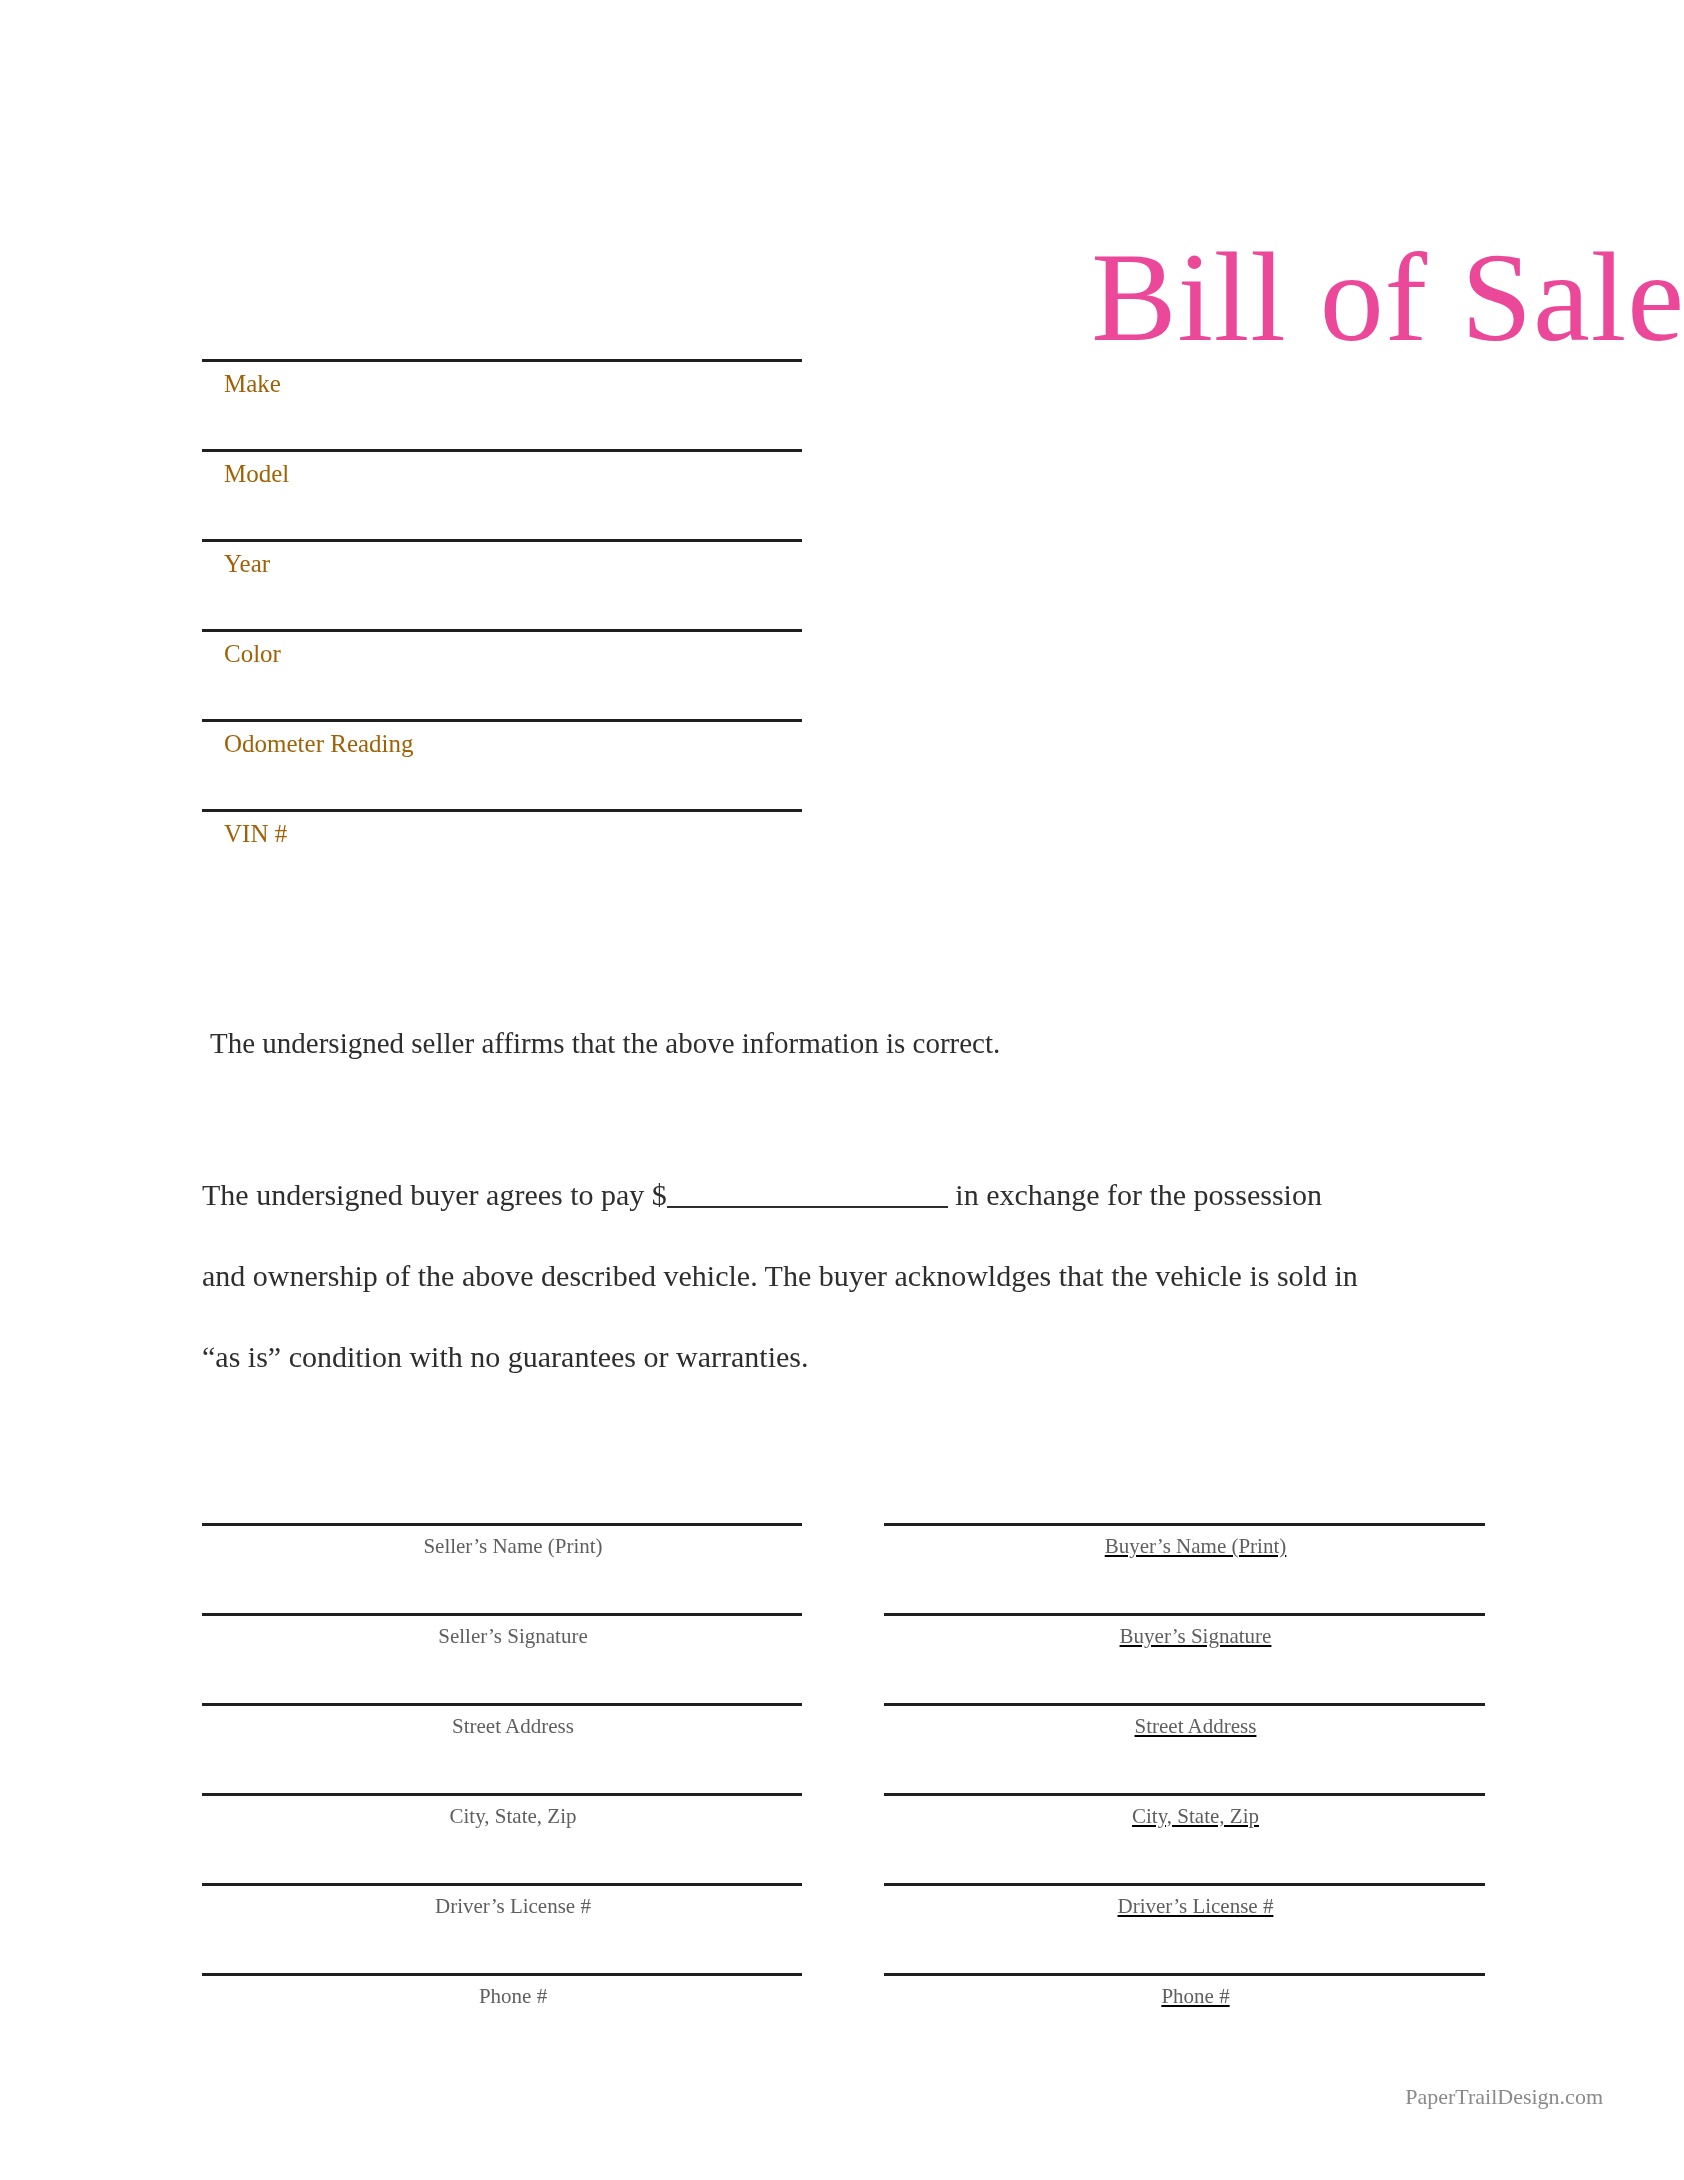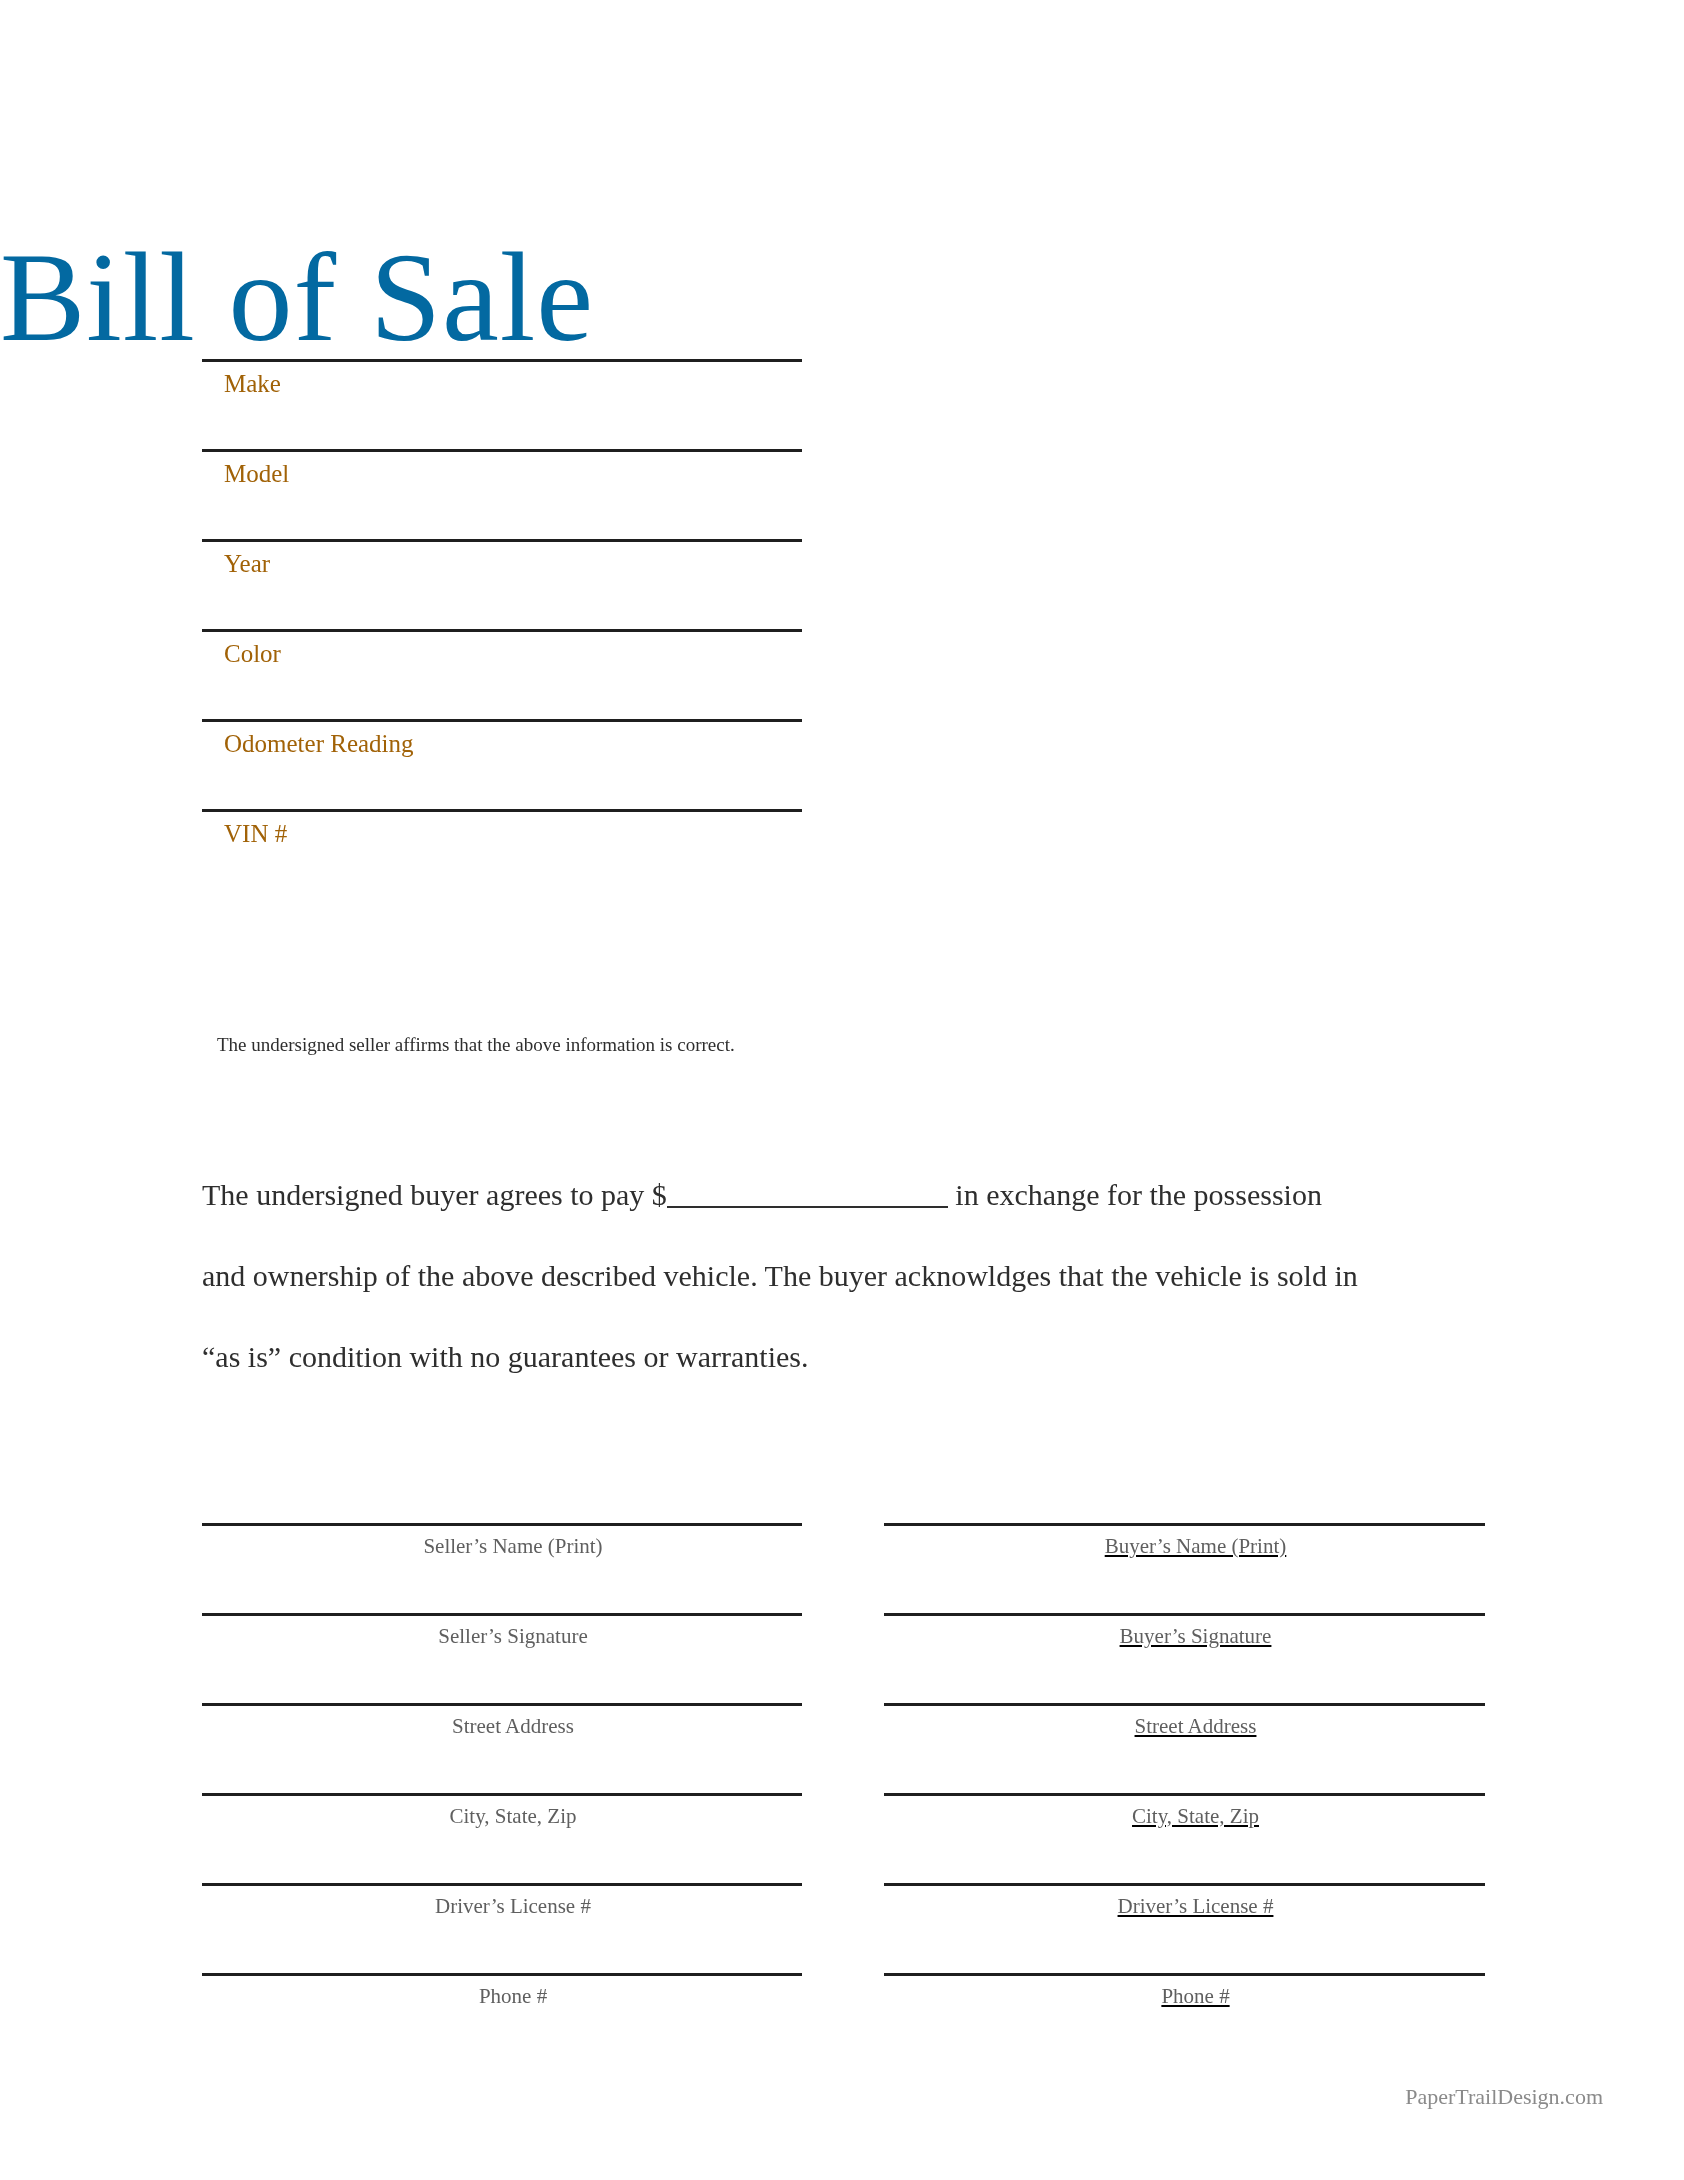--- a/index.html
+++ b/index.html
@@ -11,25 +11,25 @@
     font-family: "Liberation Serif", "DejaVu Serif", serif;
     overflow: hidden;
   }
 
   
   .title {
     position: absolute;
     top: 147px;
     left: 0;
     width: 100%;
-    text-align: left;
+    text-align: right;
     font-size: 128px;
     line-height: 1;
     font-weight: 400;
-    color: #0369a1;
+    color: #ec4899;
     letter-spacing: 0.9px;
   }
 
   
   .vehicle-fields {
     position: absolute;
     left: 202px;
     top: 359px;
     width: 600px;
   }
@@ -42,22 +42,22 @@
     padding: 7.7px 0 0 22px;
     font-size: 25px;
     color: #a16207;
   }
 
   
   .seller-affirm {
     position: absolute;
     left: 202px;
     top: 1019px;
-    margin: 15px;
-    font-size: 19px;
+    margin: 8px;
+    font-size: 29px;
     color: #2e2e2e;
     white-space: nowrap;
   }
   .buyer-para {
     position: absolute;
     left: 202px;
     top: 1154px;
     font-size: 30px;
     line-height: 81px;
     color: #2e2e2e;

